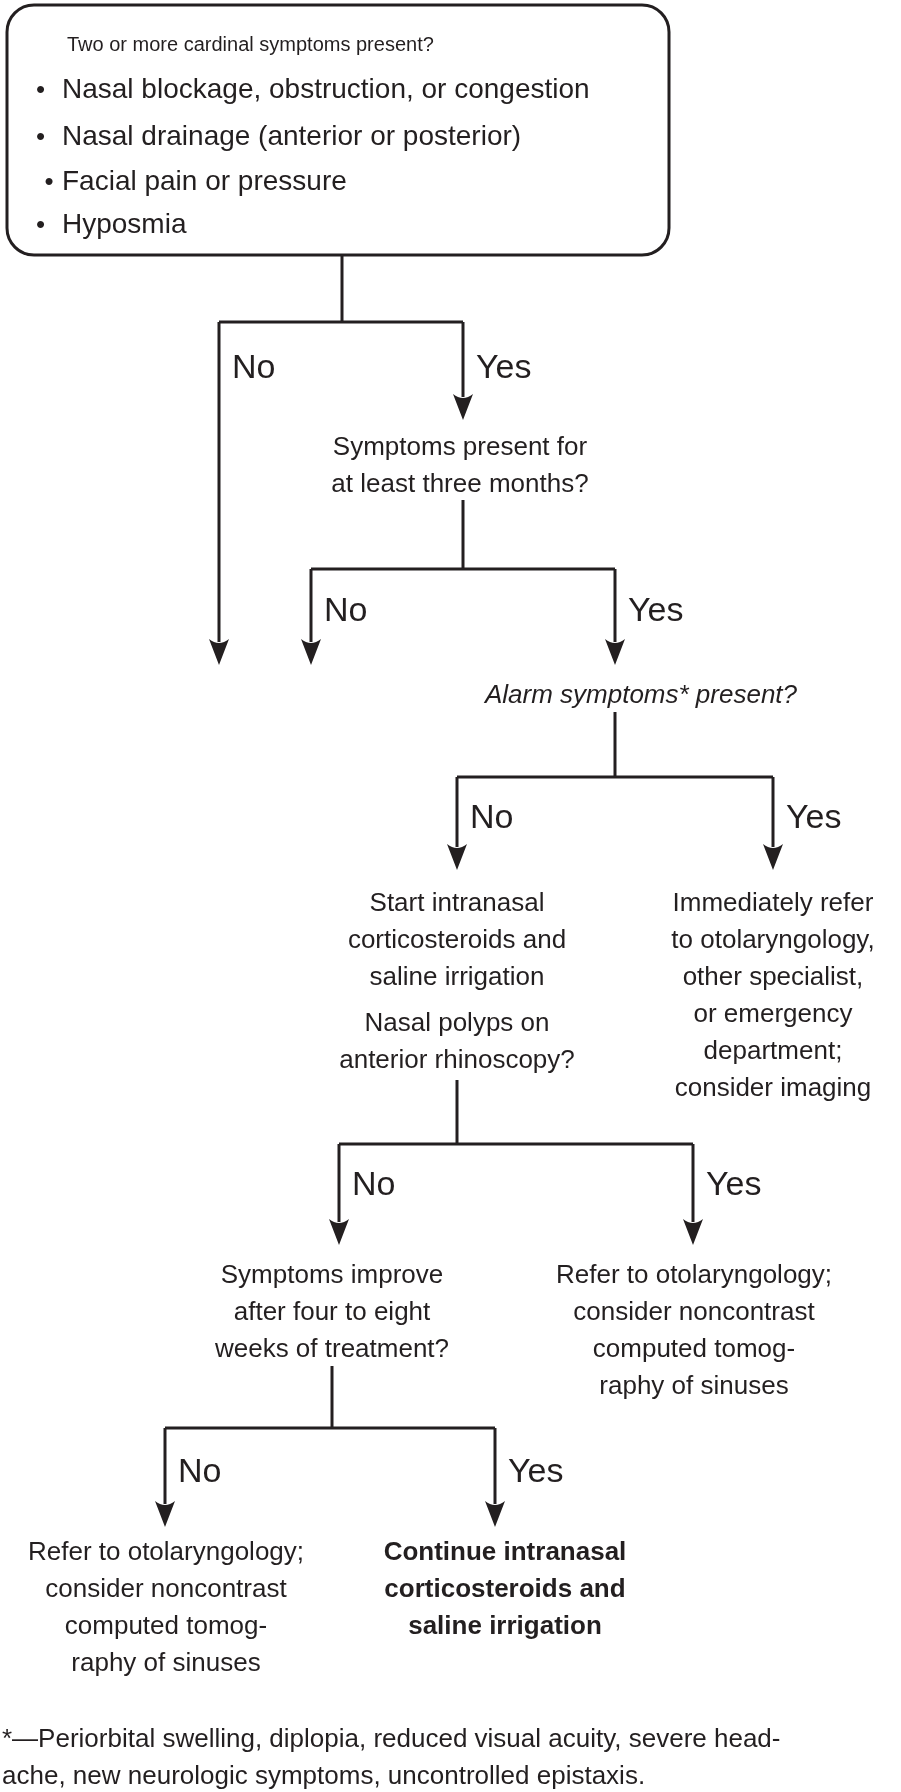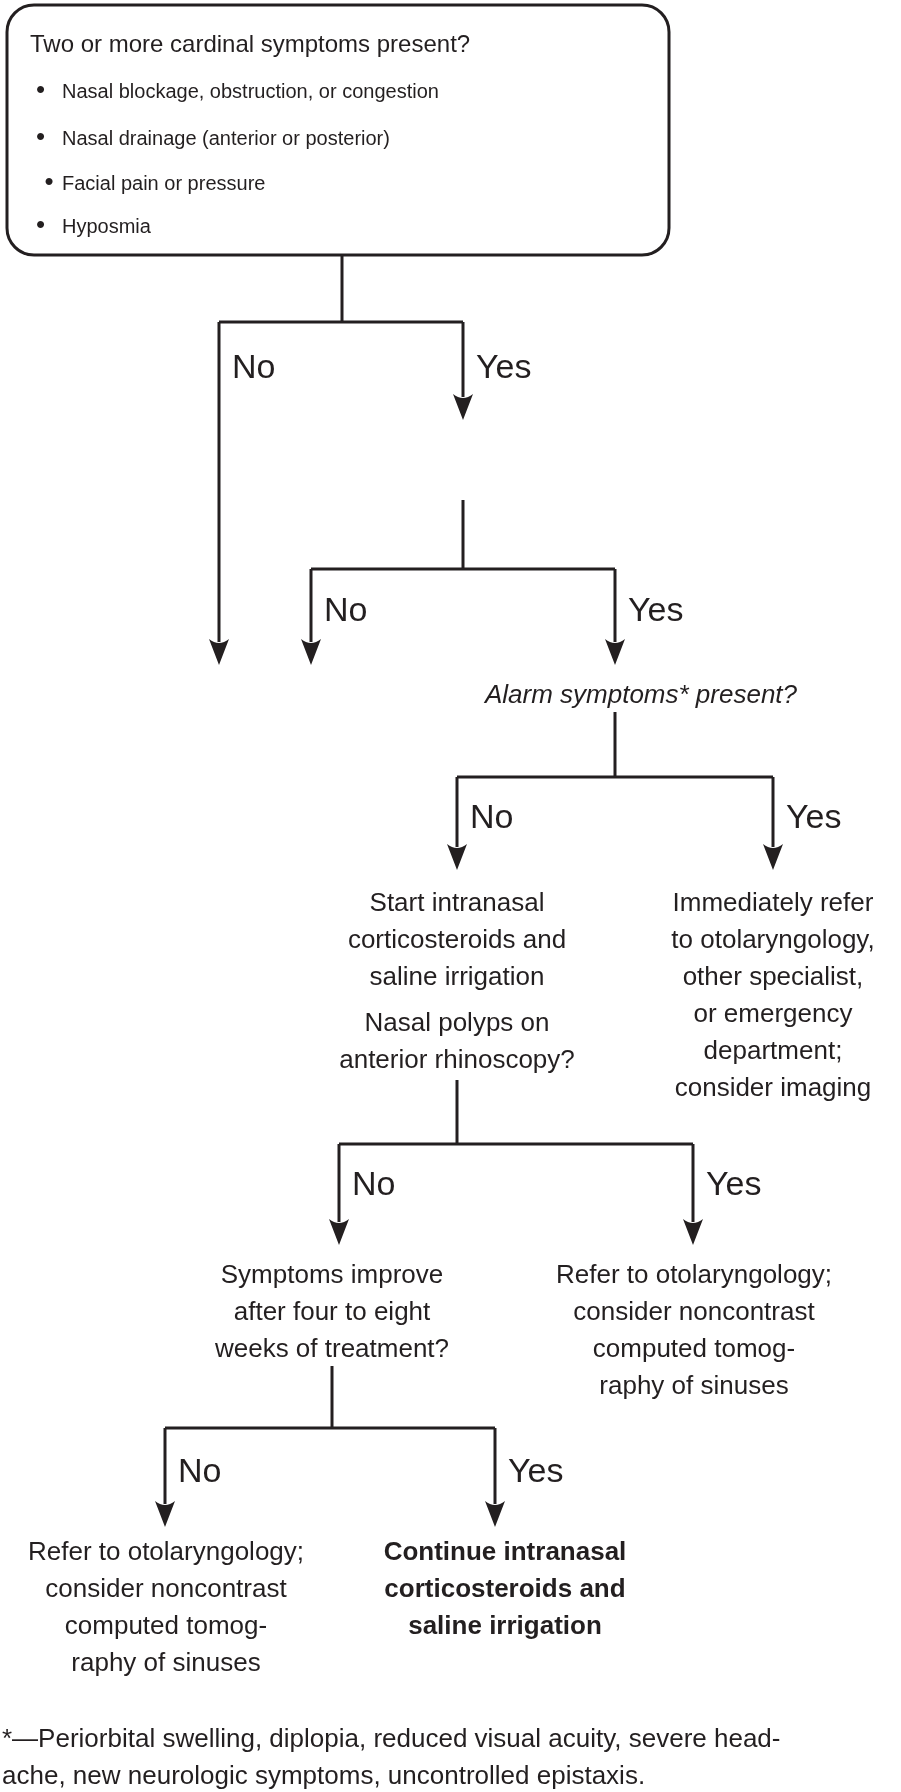--- a/index.html
+++ b/index.html
@@ -25,28 +25,29 @@
     fill: none;
     stroke: #231f20;
     stroke-width: 3;
   }
   .arrowhead {
     fill: #231f20;
     stroke: none;
   }
   .box-text {
     position: absolute;
-    font-size: 24px;
+    font-size: 20px;
     line-height: 32px;
     white-space: nowrap;
+    margin-left: 37px;
   }
   .bullet-row {
     position: absolute;
     left: 36px;
-    font-size: 20px;
+    font-size: 28px;
     line-height: 32px;
     white-space: nowrap;
   }
   .bullet-row::before {
     content: "\2022";
     display: inline-block;
     width: 26px;
     font-size: 26px;
   }
   .flow-node {
@@ -122,20 +123,22 @@
 
   <div class="box-text" style="left:30px; top:28px;">Two or more cardinal symptoms present?</div>
   <div class="bullet-row" style="top:73px;"><span>Nasal blockage, obstruction, or congestion</span></div>
   <div class="bullet-row" style="top:120px;"><span>Nasal drainage (anterior or posterior)</span></div>
   <div class="bullet-row" style="top:165px;text-align:center;"><span>Facial pain or pressure</span></div>
   <div class="bullet-row" style="top:208px;"><span>Hyposmia</span></div>
 
   <div class="decision-label" style="left:232px; top:351px;">No</div>
   <div class="decision-label" style="left:476px; top:351px;">Yes</div>
 
+  <div class="flow-node" style="left:460px; top:428px;">Symptoms present for
+at least three months?</div>
 
   <div class="decision-label" style="left:324px; top:594px;">No</div>
   <div class="decision-label" style="left:628px; top:594px;">Yes</div>
 
   <div class="flow-node" style="left:641px; top:676px;font-style:italic;">Alarm symptoms* present?</div>
 
   <div class="decision-label" style="left:470px; top:801px;">No</div>
   <div class="decision-label" style="left:786px; top:801px;">Yes</div>
 
   <div class="flow-node" style="left:457px; top:884px;">Start intranasal

